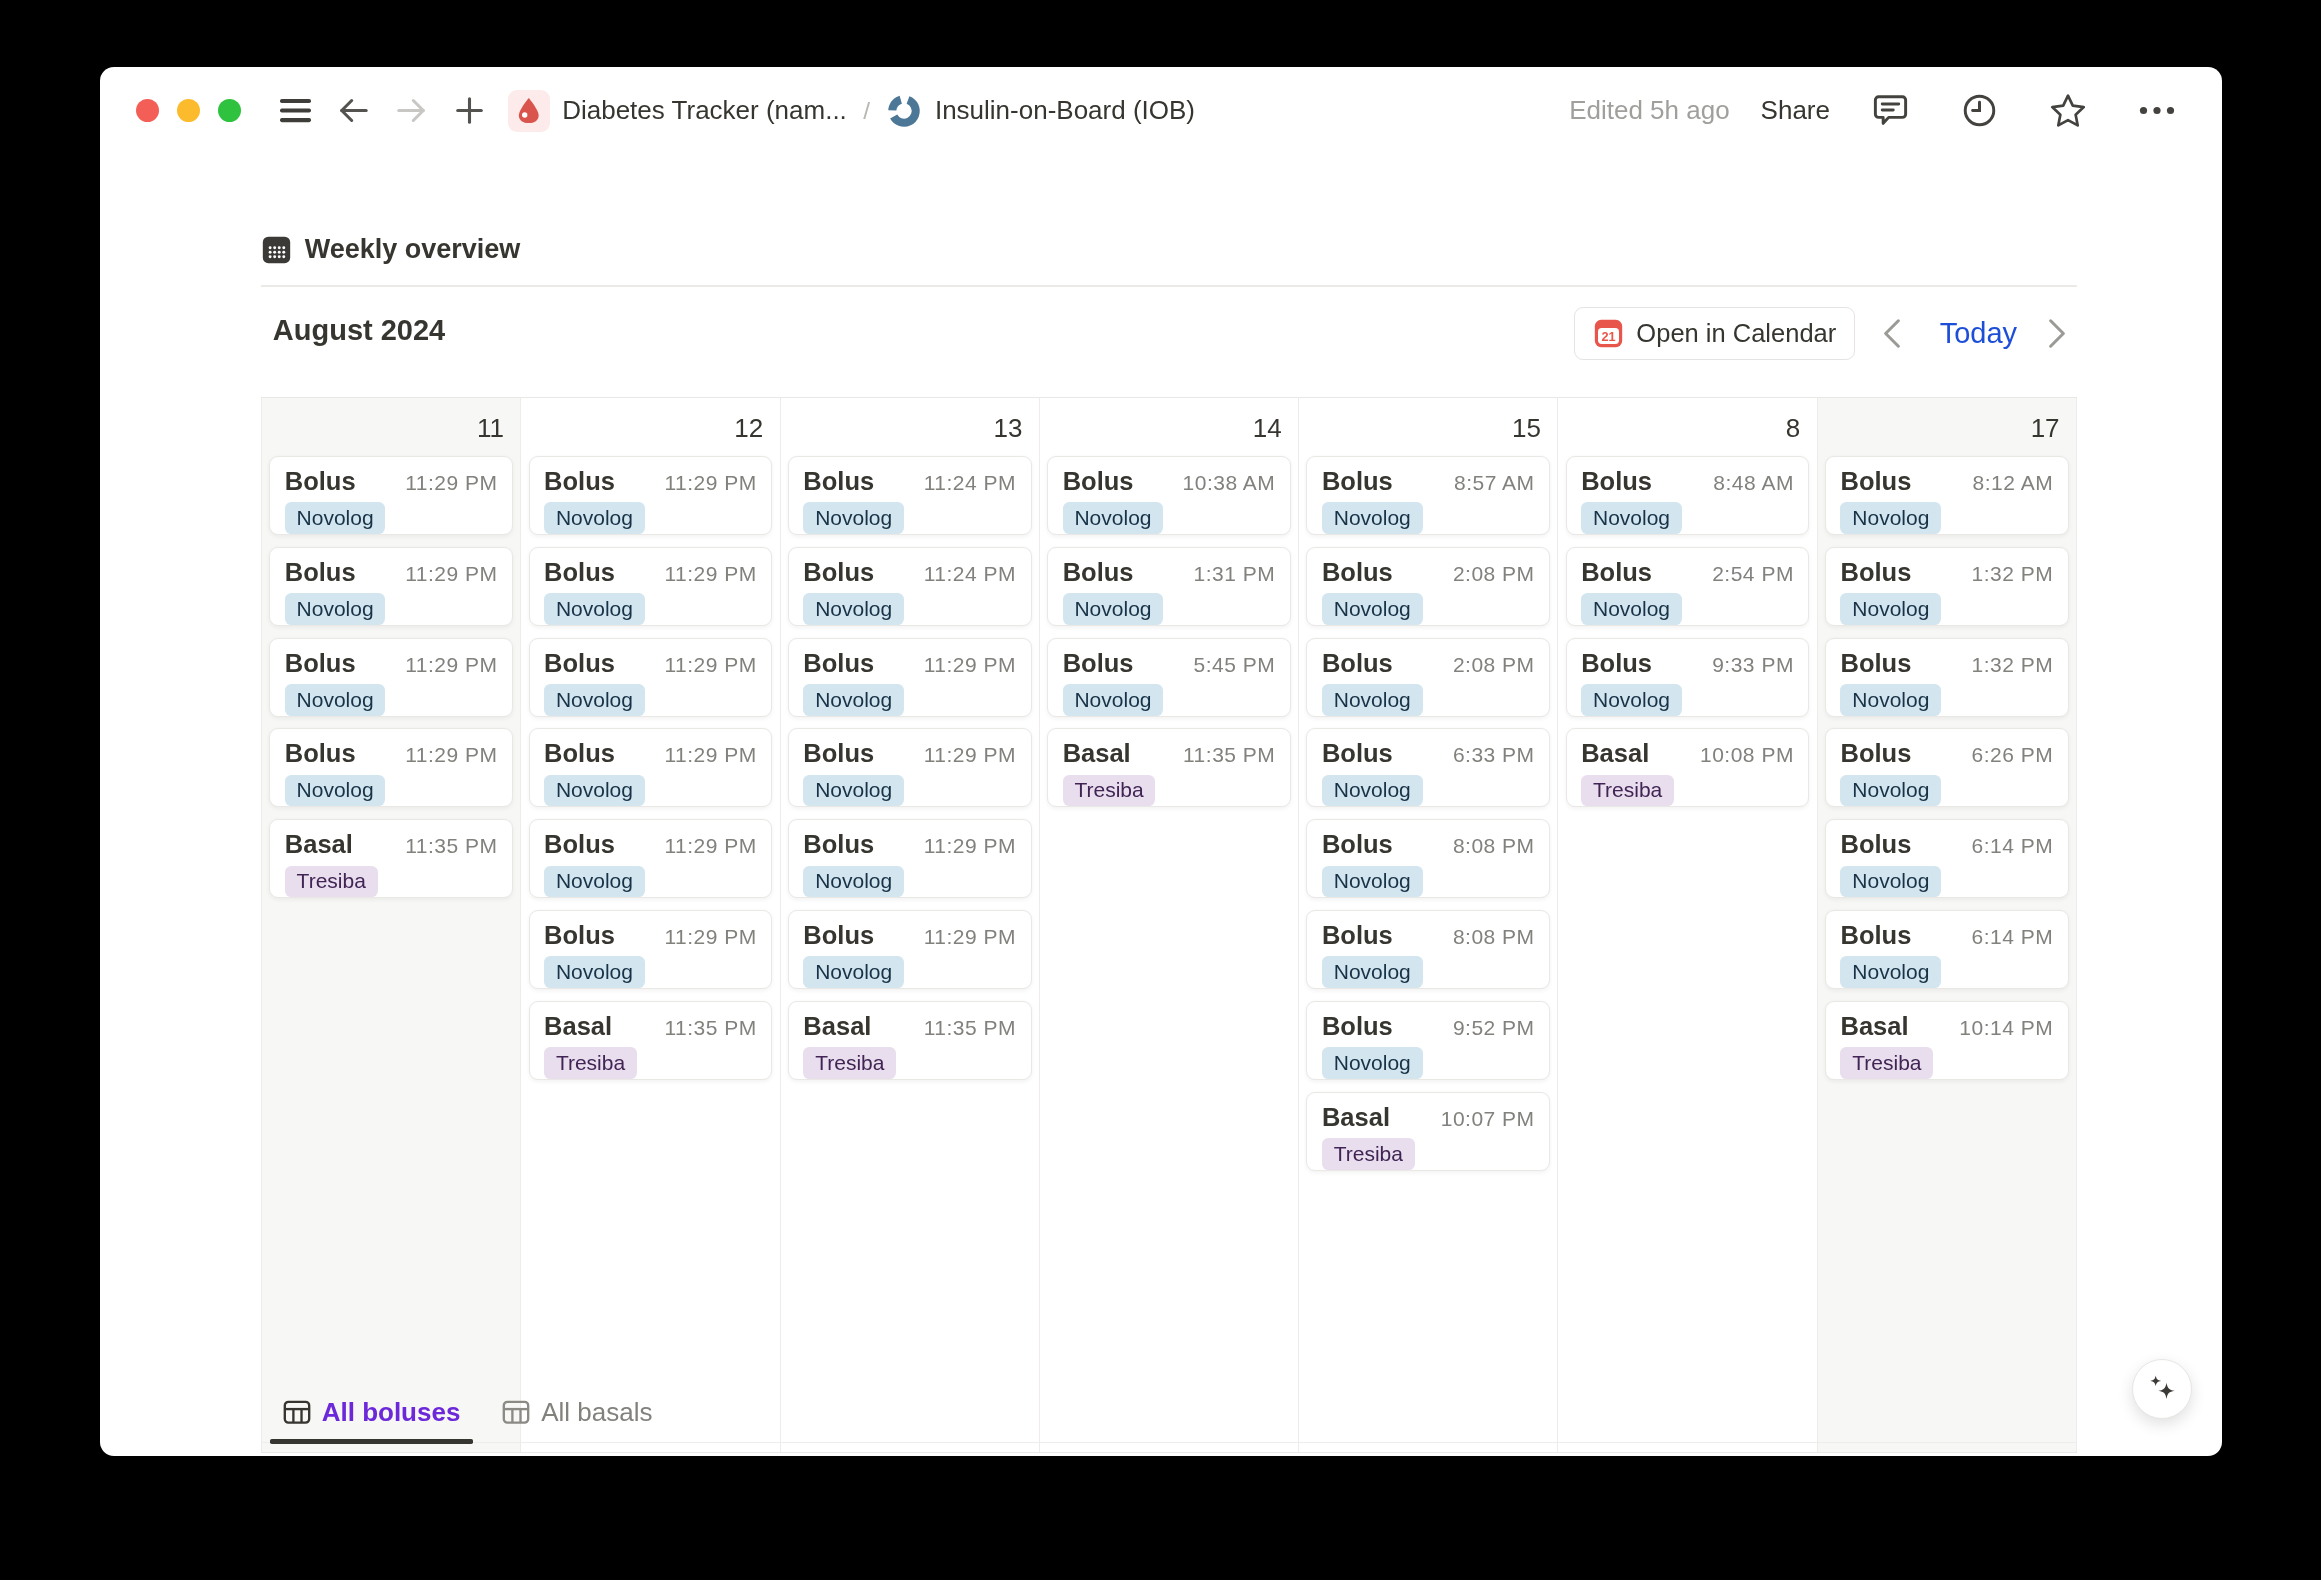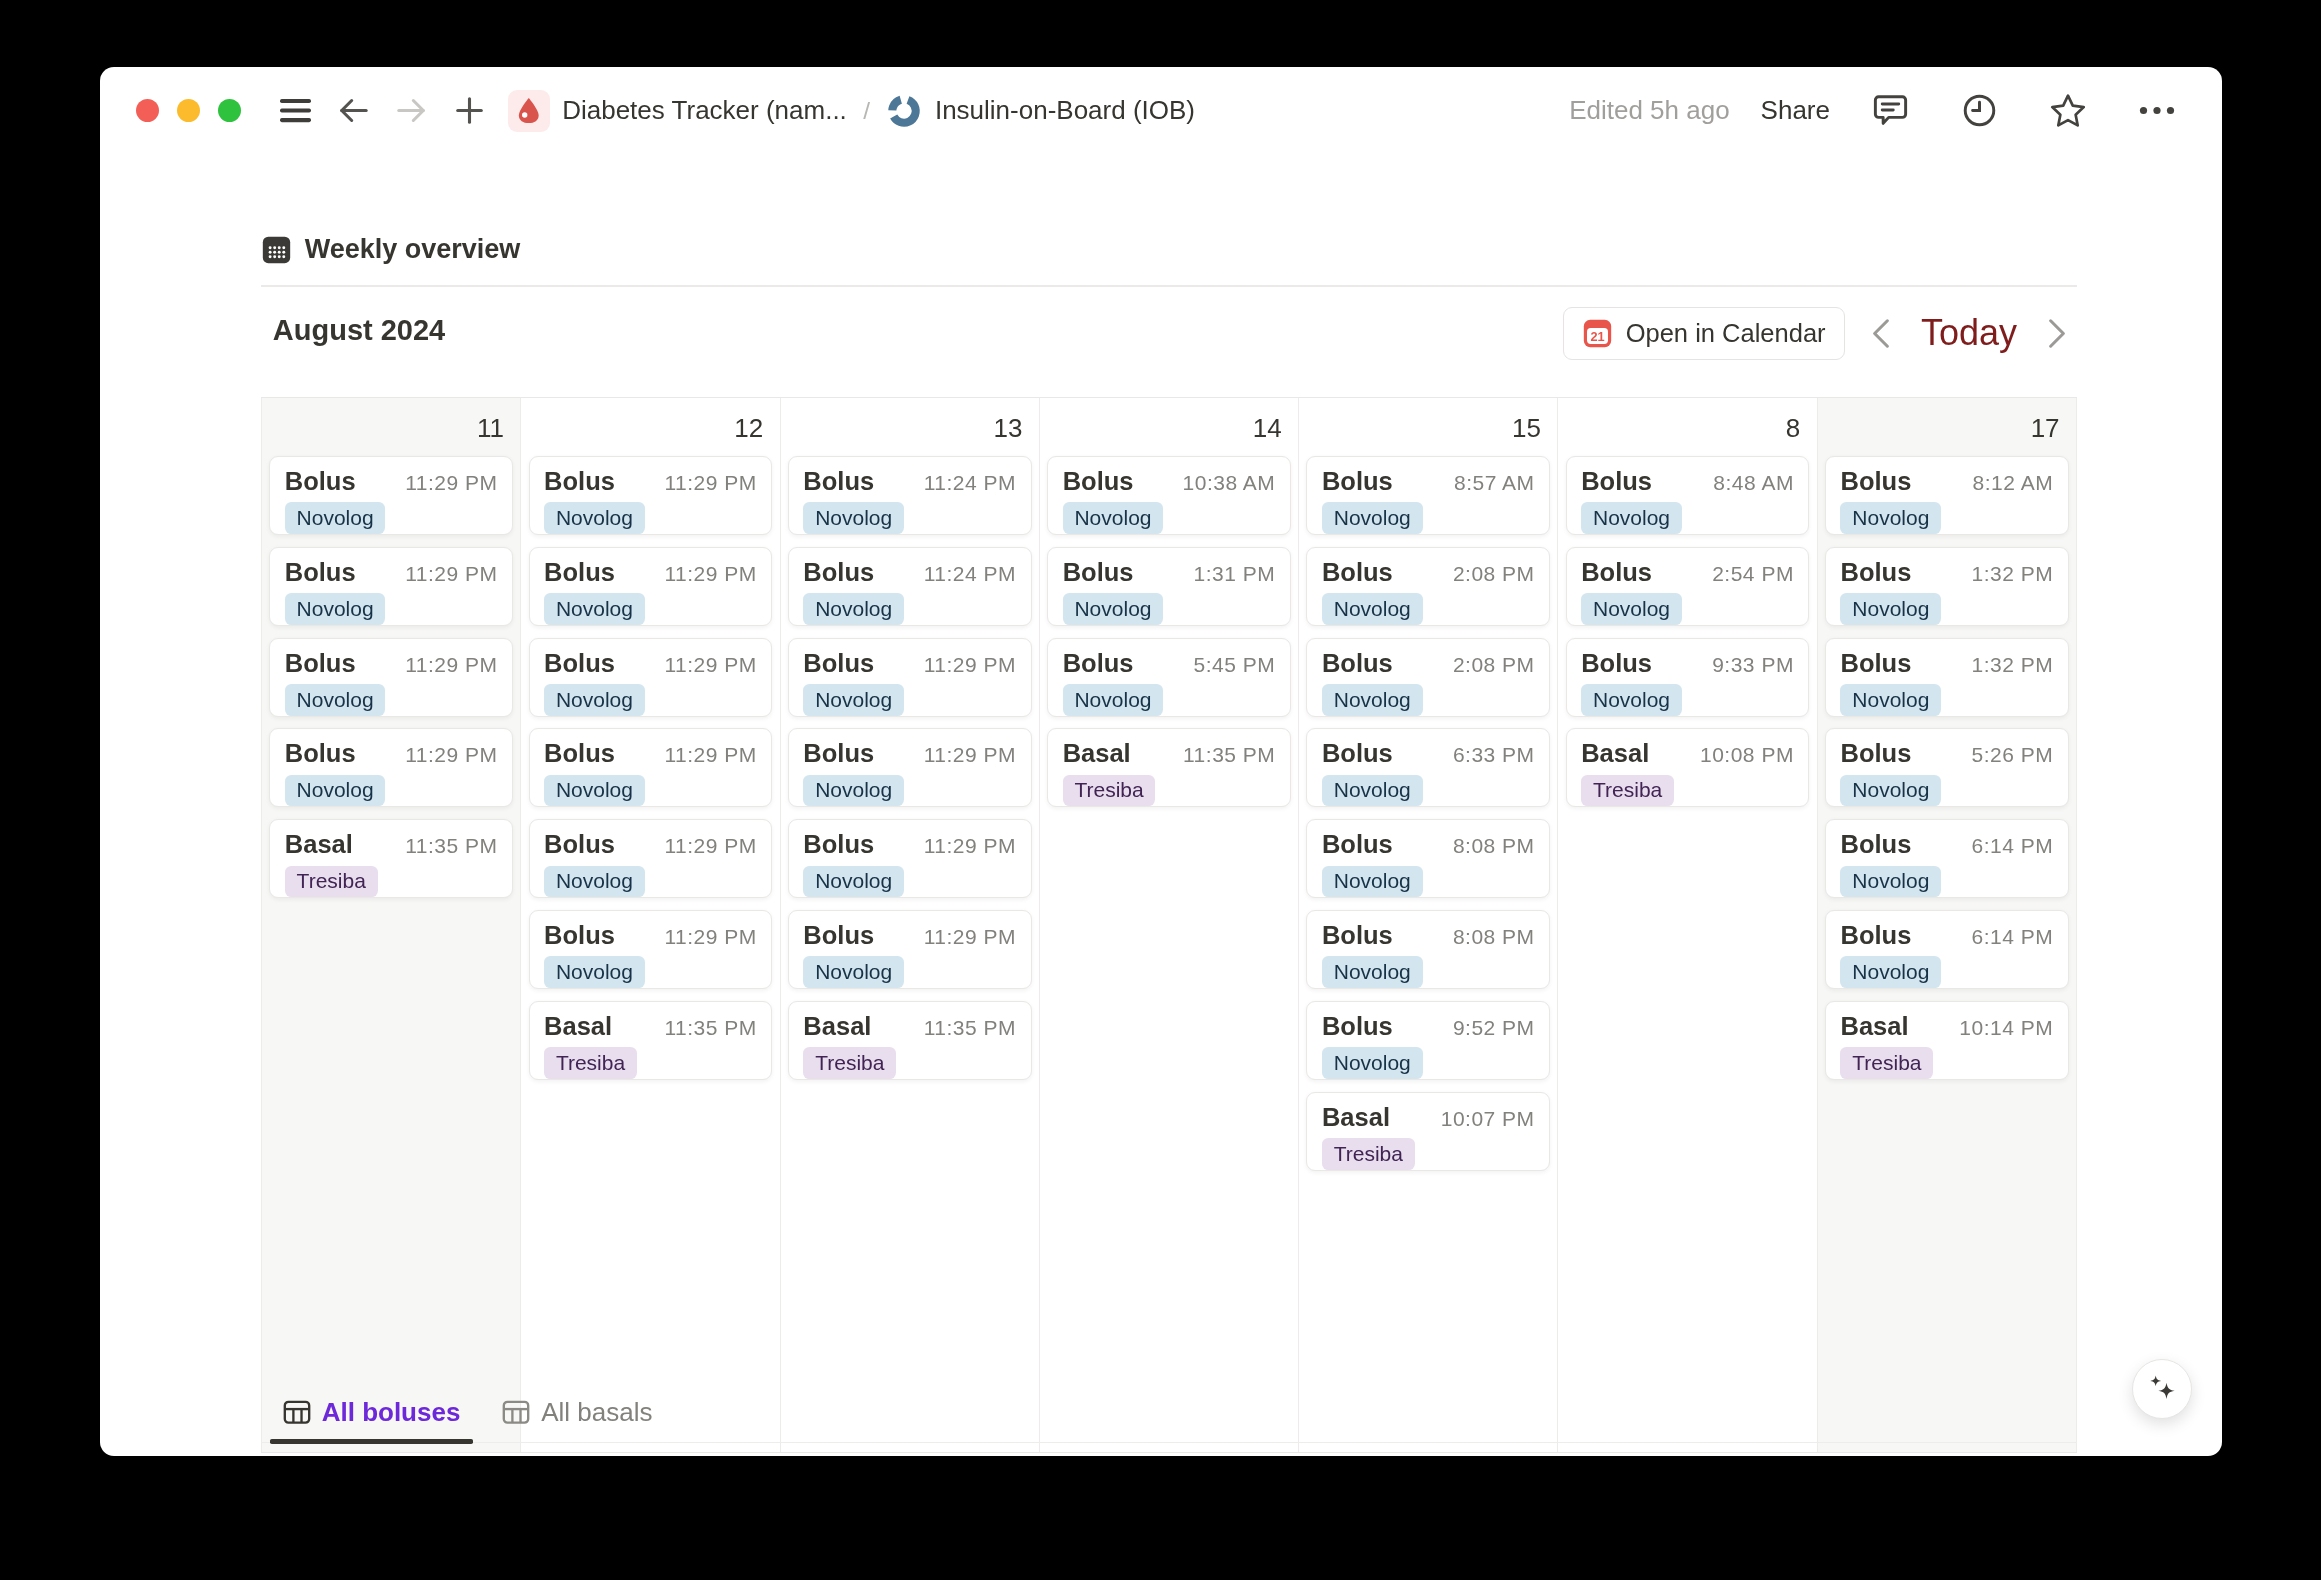--- a/index.html
+++ b/index.html
@@ -27,21 +27,21 @@
   
   .view-header { position:absolute; left:161px; top:167px; display:flex; align-items:center; gap:12.7px; }
   .view-title { font-size:27px; font-weight:600; color:#37352f; }
   .divider { position:absolute; left:161px; top:218px; width:1816px; height:1.8px; background:#eceae8; }
 
   .month-row { position:absolute; left:161px; top:238px; width:1816px; height:55px; }
   .month-title { position:absolute; left:11.8px; top:9px; font-size:29px; font-weight:bold; color:#37352f; }
   .month-controls { position:absolute; right:0; top:1.8px; display:flex; align-items:center; gap:16.4px; }
   .open-cal-btn { display:flex; align-items:center; gap:12.7px; height:53px; padding:0 18px; border:1.8px solid #e6e4e2; border-radius:9px; background:#fff; font-size:25.5px; color:#37352f; }
   .nav-chevron { width:40px; height:40px; display:flex; align-items:center; justify-content:center; }
-  .today-btn { font-size:36px; color:#7f1d1d; padding:0 3.6px; }
+  .today-btn { font-size:29px; color:#1d4ed8; padding:0 3.6px;margin-left:8px; }
 
   
   .day-names { position:absolute; left:161px; top:285px; width:1816px; height:42px; display:flex; }
   .day-name { flex:1; text-align:center; font-size:23.6px; color:#87867f; line-height:42px; }
 
   .grid { position:absolute; left:161px; top:330px; width:1816px; height:1056px; display:flex; border-top:0.9px solid #e9e8e6; border-bottom:0.9px solid #e9e8e6; }
   .day-col { flex:1; border-left:0.9px solid #edecea; background:#fff; overflow:hidden; }
   .day-col:last-child { border-right:0.9px solid #edecea; }
   .day-col.weekend { background:#f7f7f5; }
   .date-cell { height:58px; text-align:right; padding:14.5px 16.4px 0 0; font-size:26px; color:#37352f; }
@@ -381,21 +381,21 @@
           <div class="event-card"><div class="event-row">
               <div class="event-title">Bolus</div>
               <div class="event-time">1:32 PM</div>
             </div><div class="event-tag" style="background: rgb(211, 229, 239); color: rgb(24, 51, 71);">Novolog</div></div>
           <div class="event-card"><div class="event-row">
               <div class="event-title">Bolus</div>
               <div class="event-time">1:32 PM</div>
             </div><div class="event-tag" style="background: rgb(211, 229, 239); color: rgb(24, 51, 71);">Novolog</div></div>
           <div class="event-card"><div class="event-row">
               <div class="event-title">Bolus</div>
-              <div class="event-time">5:26 PM</div>
+              <div class="event-time">6:26 PM</div>
             </div><div class="event-tag" style="background: rgb(211, 229, 239); color: rgb(24, 51, 71);">Novolog</div></div>
           <div class="event-card"><div class="event-row">
               <div class="event-title">Bolus</div>
               <div class="event-time">6:14 PM</div>
             </div><div class="event-tag" style="background: rgb(211, 229, 239); color: rgb(24, 51, 71);">Novolog</div></div>
           <div class="event-card"><div class="event-row">
               <div class="event-title">Bolus</div>
               <div class="event-time">6:14 PM</div>
             </div><div class="event-tag" style="background: rgb(211, 229, 239); color: rgb(24, 51, 71);">Novolog</div></div>
           <div class="event-card"><div class="event-row">

